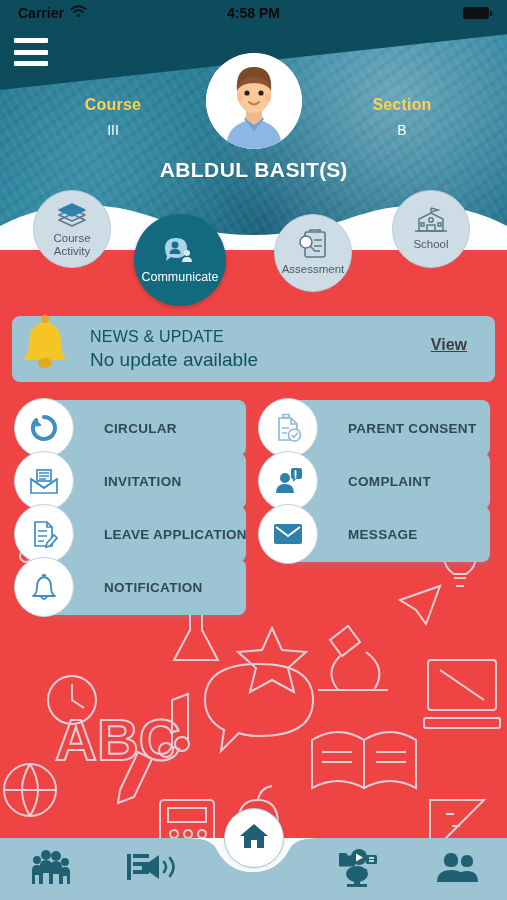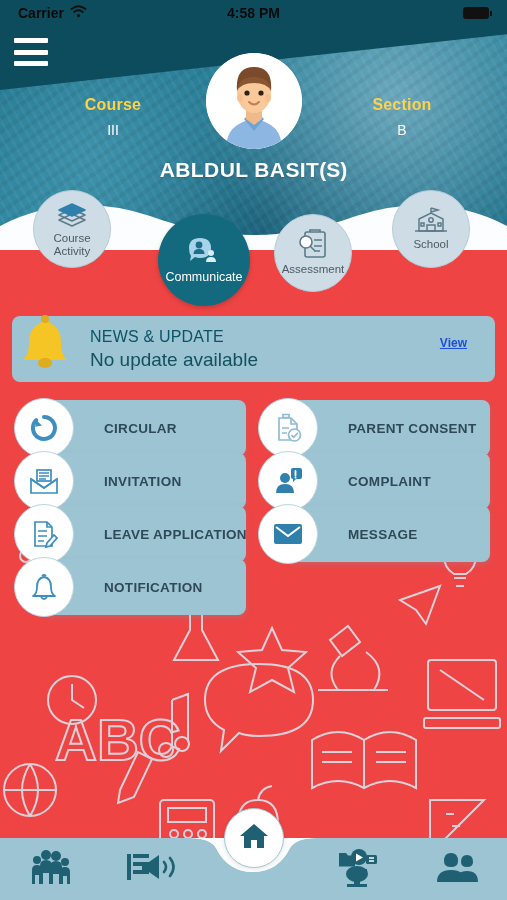--- a/index.html
+++ b/index.html
@@ -140,21 +140,21 @@
     width: 92px; height: 92px;
     background: #136a7e;
     color: #ffffff;
     box-shadow: 0 2px 5px rgba(0,0,0,.18);
   }
   .navc-label { font-size: 11.5px; line-height: 1.15; font-weight: 500; margin-top: 4px; }
   .navc-active .navc-label { font-size: 12.5px; }
   .navc-icon { display: flex; align-items: center; justify-content: center; }
 
   #nav-0 { left: 33px;  top: 4px;  }
-  #nav-1 { left: 158px; top: 28px; }
+  #nav-1 { left: 134px; top: 28px; }
   #nav-2 { left: 274px; top: 28px; }
   #nav-3 { left: 392px; top: 4px;  }
 
   
   .news {
     position: absolute; top: 316px; left: 12px;
     width: 483px; height: 66px;
     background: #9cc4d3;
     border-radius: 8px;
     z-index: 14;
@@ -163,21 +163,21 @@
   .news-bell {
     position: absolute; left: -4px; top: -8px; width: 74px; height: 72px;
   }
   .news-text { margin-left: 78px; }
   .news-title {
     color: #0d5366; font-size: 16px; font-weight: 400; letter-spacing: .2px;
   }
   .news-sub { color: #13515f; font-size: 19px; margin-top: 3px; }
   .news-view {
     position: absolute; right: 28px; top: 20px;
-    color: #1d4ed8; font-size: 12px; font-weight: 600;
+    color: #404040; font-size: 16px; font-weight: 600;
     text-decoration: underline; cursor: pointer;
   }
 
   
   .menu-grid {
     position: absolute; top: 400px; left: 0; width: 507px;
     z-index: 14;
   }
   .menu-row { position: relative; height: 53px; }
   .menu-item {

